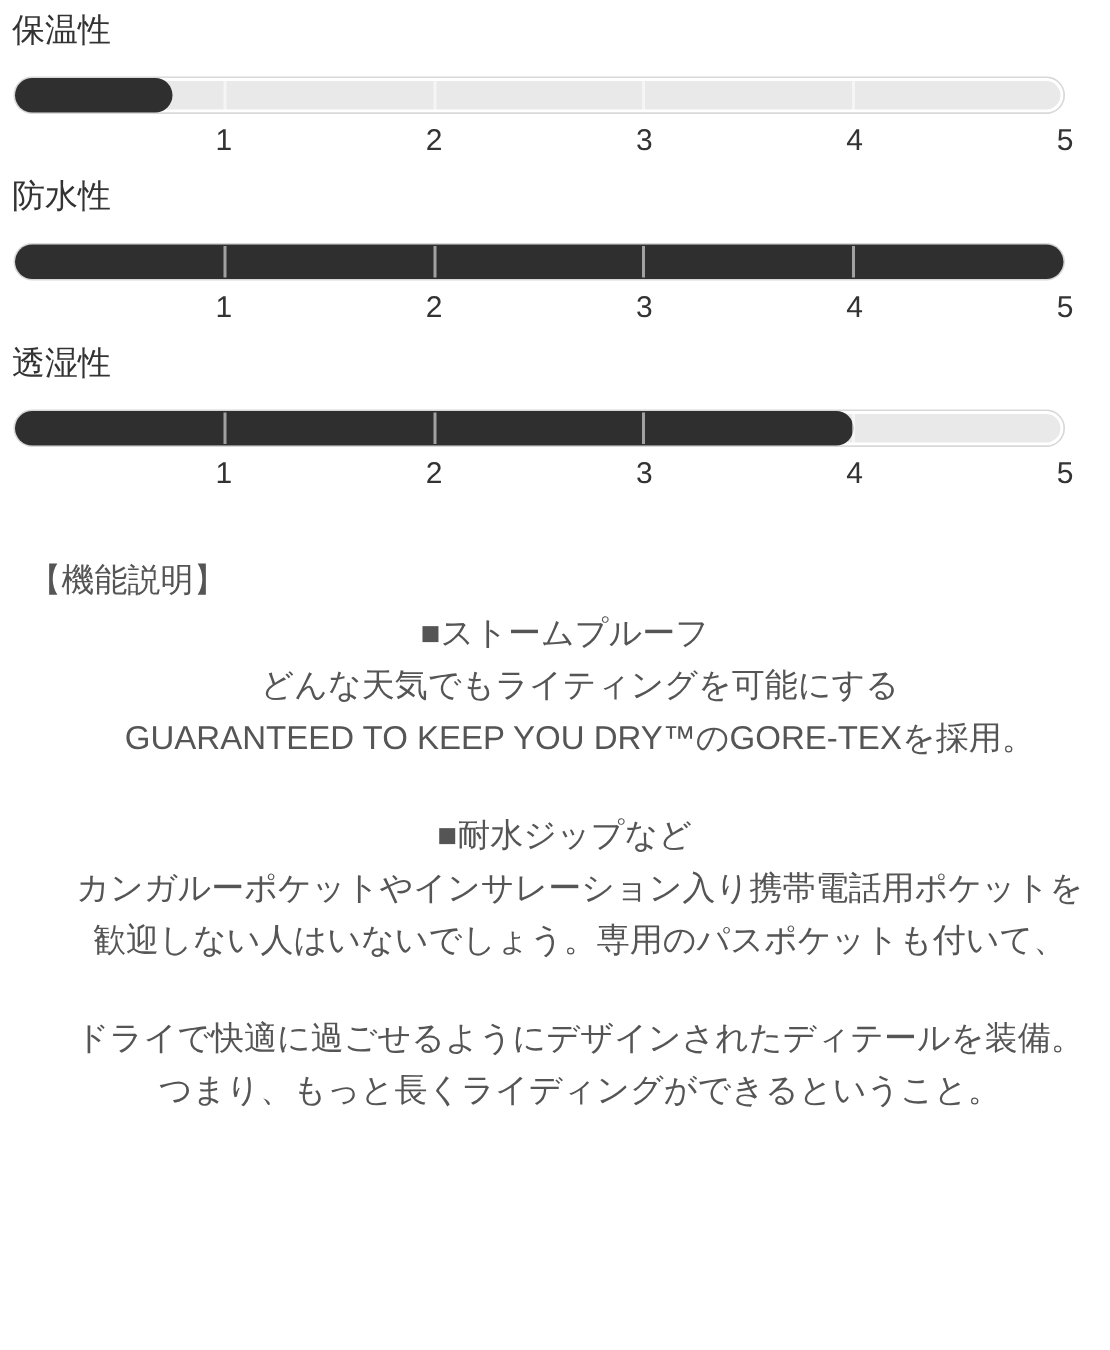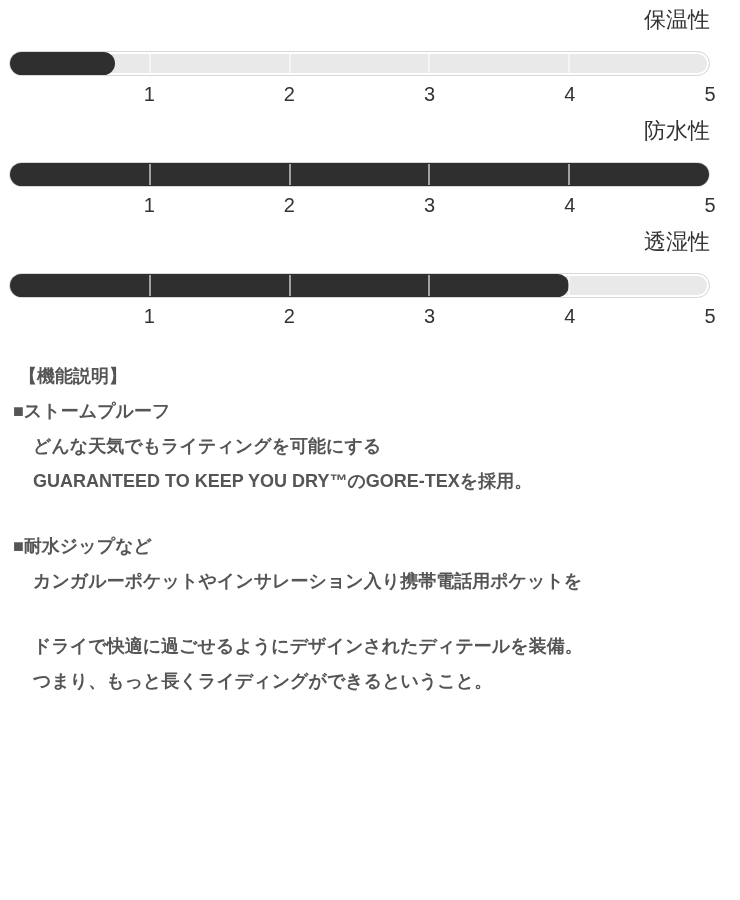--- a/index.html
+++ b/index.html
@@ -12,21 +12,21 @@
     height: 900px;
     overflow: hidden;
     font-family: "Liberation Sans", "DejaVu Sans", sans-serif;
   }
 
   
   .ratings {
     padding: 8px 0 0 9px;
     width: 701px;
   }
-  .rating-group { margin-bottom: 15px; text-align: right; }
+  .rating-group { margin-bottom: 15px; }
   .rating-label {
     font-size: 22px;
     line-height: 24px;
     color: #333333;
     margin-left: -1px;
     margin-bottom: 19px;
   }
   .bar-track {
     position: relative;
     height: 23px;
@@ -56,31 +56,30 @@
   .bar-scale span {
     position: absolute;
     transform: translateX(-50%);
     font-size: 20px;
     line-height: 20px;
     color: #333333;
   }
 
   
   .description {
-    margin-top: 33px;
-    font-size: 18px;
+    margin-top: 43px;
+    font-size: 22px;
     color: #555555;
-    font-weight: bold;
   }
   .desc-heading {
     margin-left: 19px;
     line-height: 35px;
     white-space: nowrap;
   }
-  .desc-section { margin-top: 0; }
+  .desc-section { margin-top: 0; text-align: center; }
   .desc-section + .desc-section { margin-top: 30px; }
   .desc-title {
     margin-left: 13px;
     line-height: 35px;
     white-space: nowrap;
   }
   .desc-line {
     margin: 0 0 0 33px;
     line-height: 35px;
     white-space: nowrap;
@@ -152,19 +151,20 @@
 
   <div class="desc-section">
     <div class="desc-title">■ストームプルーフ</div>
     <p class="desc-line">どんな天気でもライティングを可能にする</p>
     <p class="desc-line">GUARANTEED TO KEEP YOU DRY™のGORE-TEXを採用。</p>
   </div>
 
   <div class="desc-section">
     <div class="desc-title">■耐水ジップなど</div>
     <p class="desc-line">カンガルーポケットやインサレーション入り携帯電話用ポケットを</p>
+    <p class="desc-line">歓迎しない人はいないでしょう。専用のパスポケットも付いて、</p>
   </div>
 
   <div class="desc-section">
     <p class="desc-line">ドライで快適に過ごせるようにデザインされたディテールを装備。</p>
     <p class="desc-line">つまり、もっと長くライディングができるということ。</p>
   </div>
 </div>
 
 </body></html>

